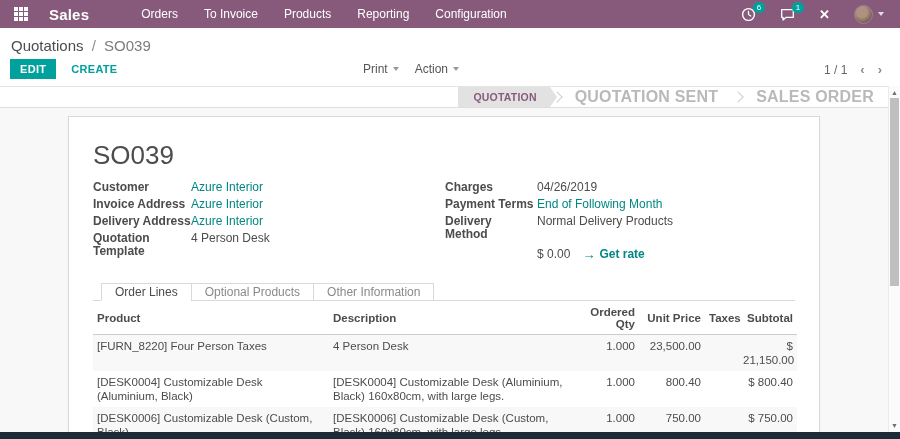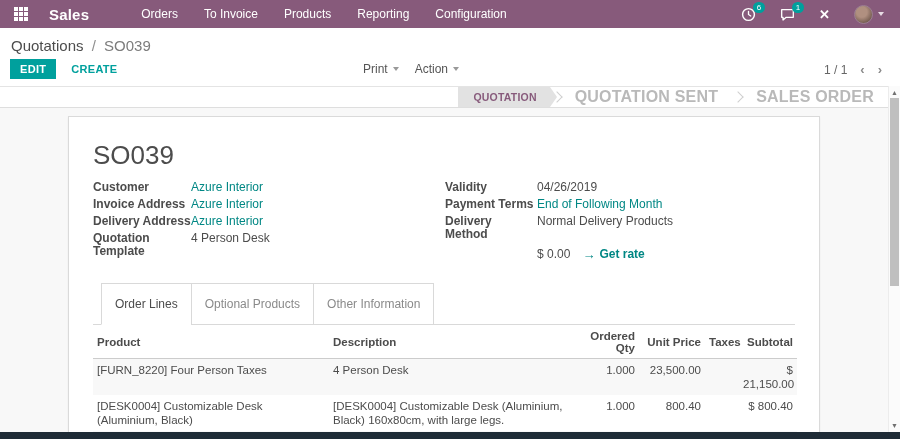--- a/index.html
+++ b/index.html
@@ -71,21 +71,21 @@
   .fval { color:#4c4c4c; }
   .fval.link { color:#008784; cursor:pointer; }
   .ship-row { display:flex; margin-top:7px; line-height:13px; }
   .ship-row .spacer { width:92px; }
   .ship-amount { color:#4c4c4c; margin-right:12px; }
   .get-rate { color:#008784; font-weight:bold; cursor:pointer; display:flex; align-items:center; gap:4px; }
   .arrow-glyph { font-size:13px; font-weight:bold; }
 
   
   .tabs { display:flex; margin-top:21px; border-bottom:1px solid #d9d9d9; padding-left:8px; }
-  .tab { font-size:12px; padding:13px 13px; border:1px solid #d9d9d9; background:#fff;
+  .tab { font-size:12px; padding:1px 13px; border:1px solid #d9d9d9; background:#fff;
     margin-bottom:-1px; margin-right:-1px; color:#8a8a8a; cursor:pointer; }
   .tab.active { color:#4c4c4c; border-bottom:1px solid #fff; }
 
   
   table { width:100%; border-collapse:collapse; table-layout:fixed; font-size:11.5px; }
   th { font-weight:bold; color:#4c4c4c; padding:5px 4px 4px; border-bottom:1px solid #ccc; font-size:11.5px; }
   td { padding:4px; vertical-align:top; color:#4c4c4c; line-height:14px; }
   .c-prod { width:236px; text-align:left; }
   .c-desc { width:252px; text-align:left; }
   .c-qty  { width:58px;  text-align:right; }
@@ -205,21 +205,21 @@
             <div class="flabel">Delivery Address</div>
             <div class="fval link">Azure Interior</div>
           </div>
           <div class="frow">
             <div class="flabel">Quotation Template</div>
             <div class="fval">4 Person Desk</div>
           </div>
         </div>
         <div class="col-right">
           <div class="frow">
-            <div class="flabel">Validity</div>
+            <div class="flabel">Charges</div>
             <div class="fval">04/26/2019</div>
           </div>
           <div class="frow">
             <div class="flabel">Payment Terms</div>
             <div class="fval link">End of Following Month</div>
           </div>
           <div class="frow">
             <div class="flabel">Delivery Method</div>
             <div class="fval">Normal Delivery Products</div>
           </div>

